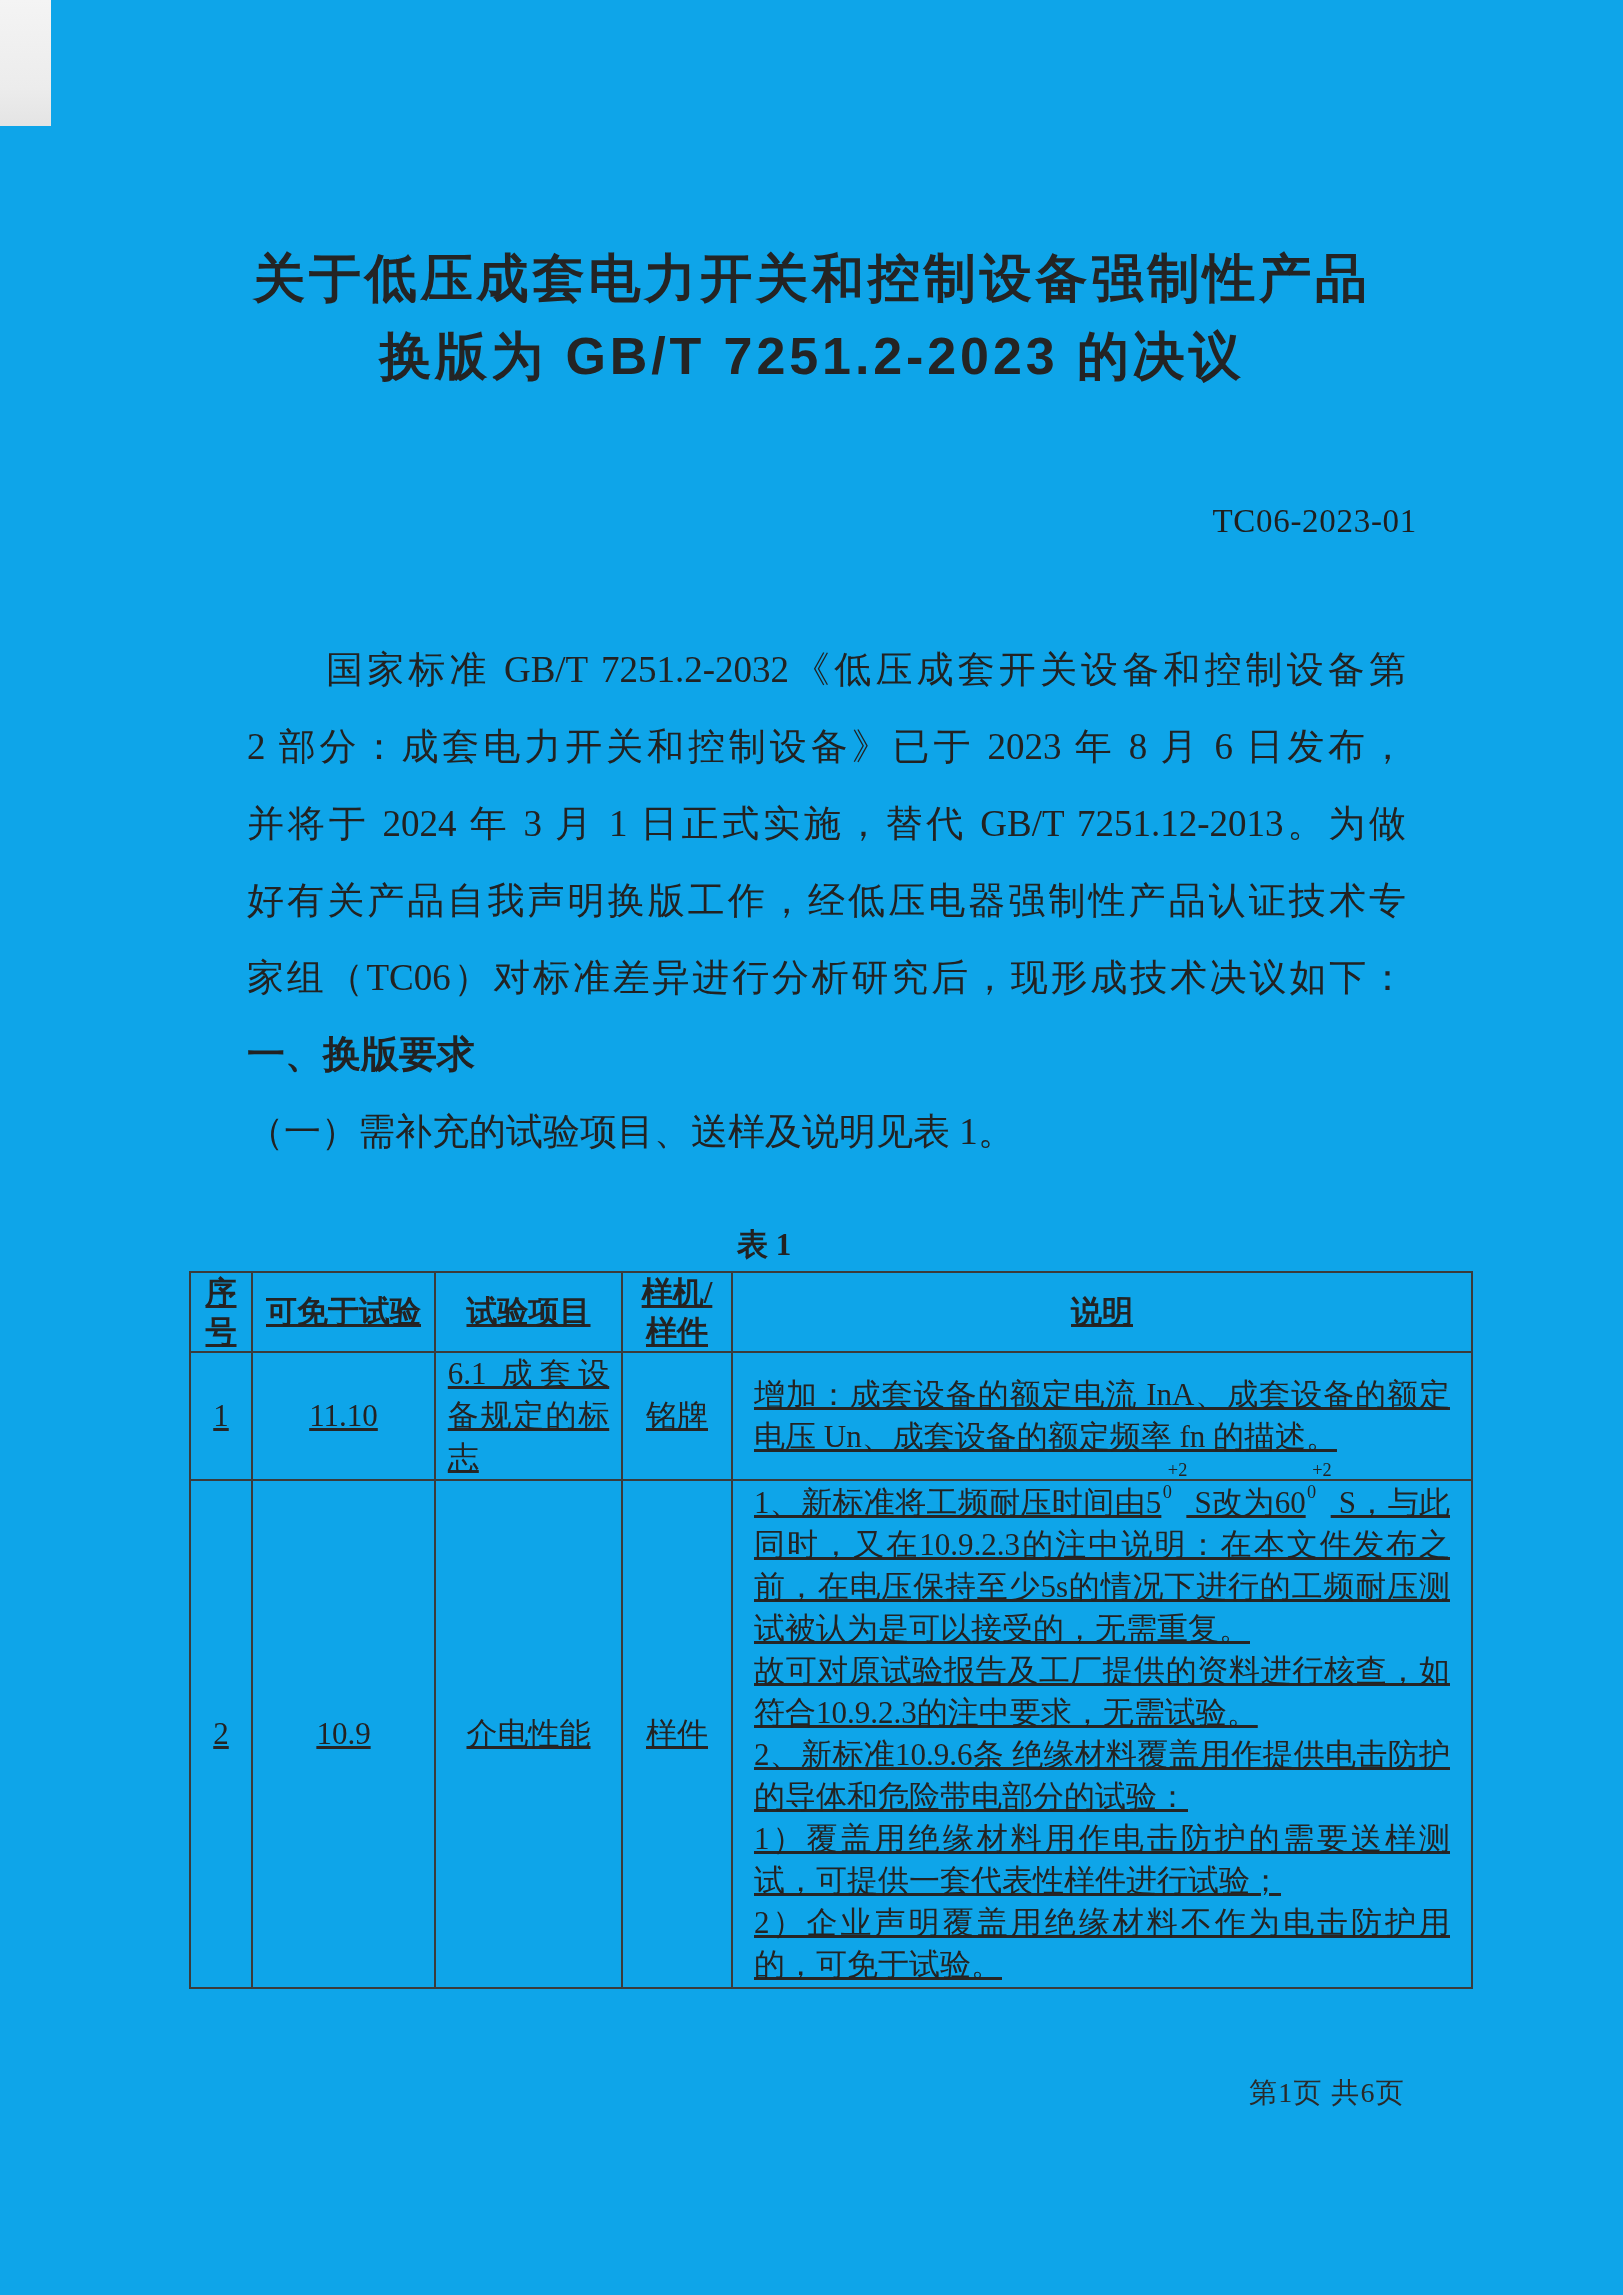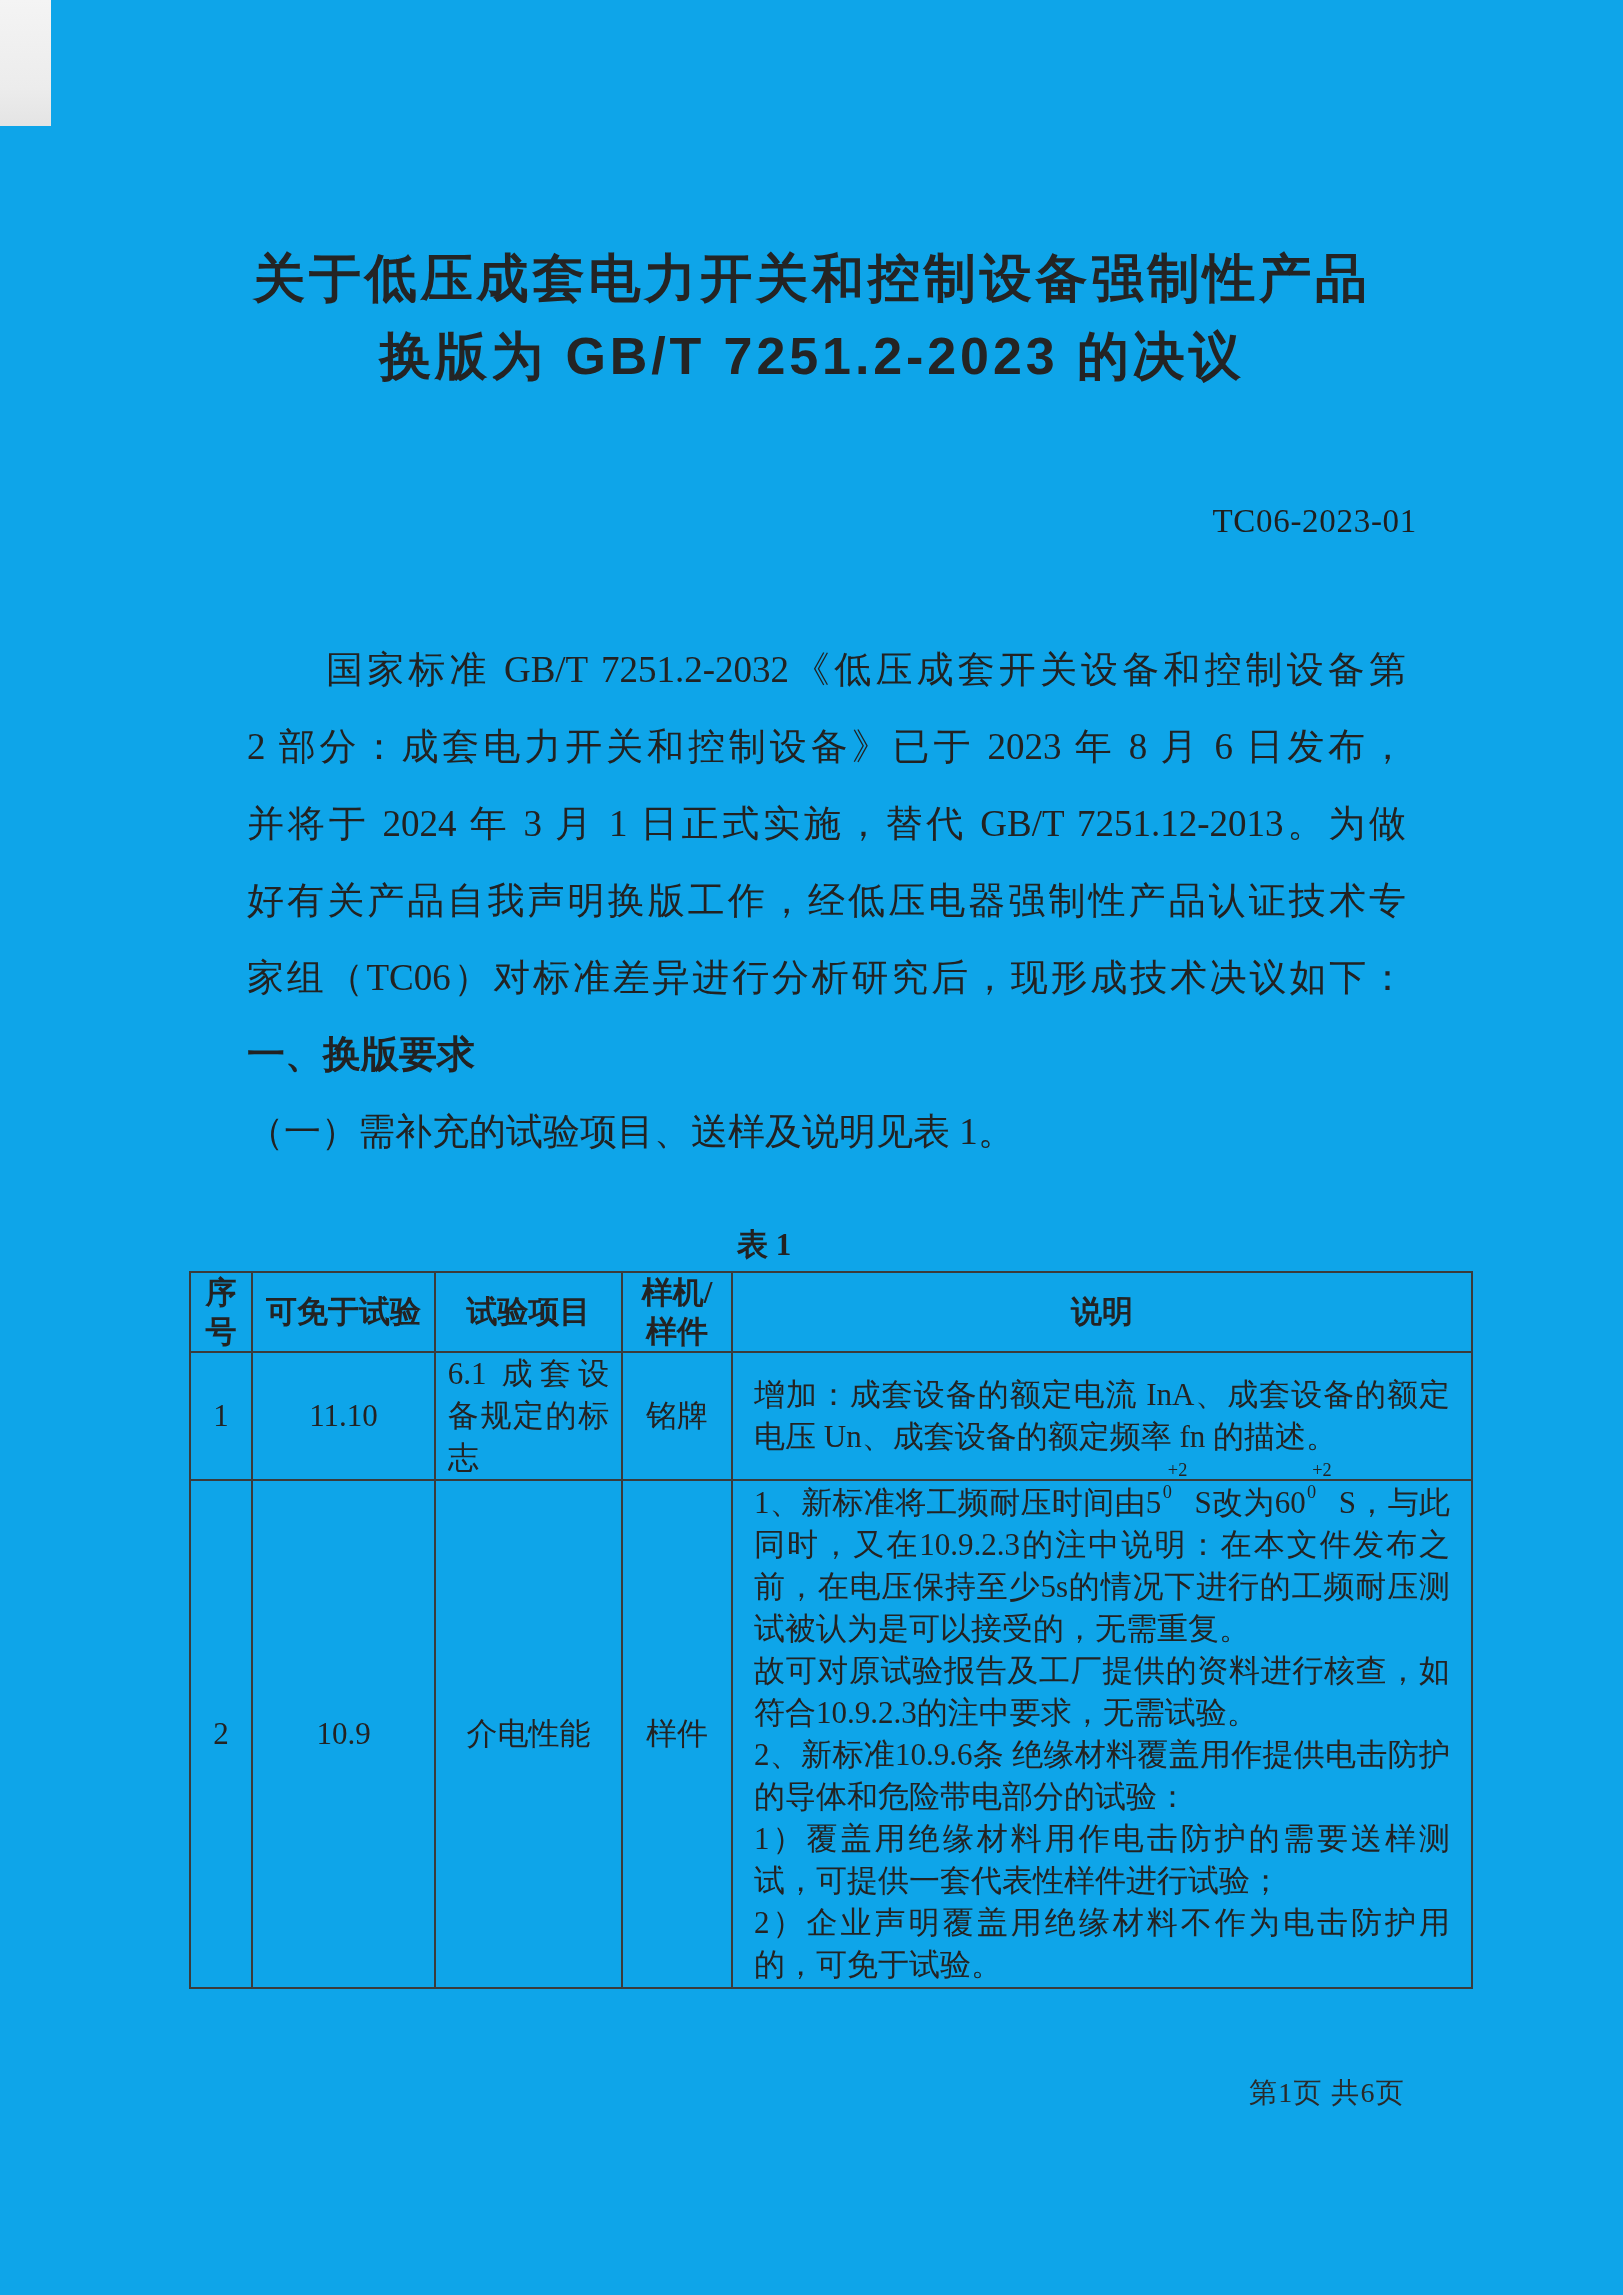--- a/index.html
+++ b/index.html
@@ -48,20 +48,21 @@
   .section-intro{text-align:left;}
   
   .table-wrap{position:absolute;left:189px;top:1192px;width:1150px;margin-top:33px;}
   .table-caption{
     text-align:center;font-weight:700;font-size:31px;line-height:39px;color:#222;
   }
   table.req{
     border-collapse:collapse;table-layout:fixed;
     width:1282px;margin-top:6.5px;
     border:2.6px solid #3b3b3b;
+    text-decoration:underline;
   }
   table.req th, table.req td{
     border:2px solid #3b3b3b;
     color:#232323;
     vertical-align:middle;
   }
   table.req th{
     font-size:31px;font-weight:700;line-height:39px;
     text-align:center;padding:0 5.2px;
   }

